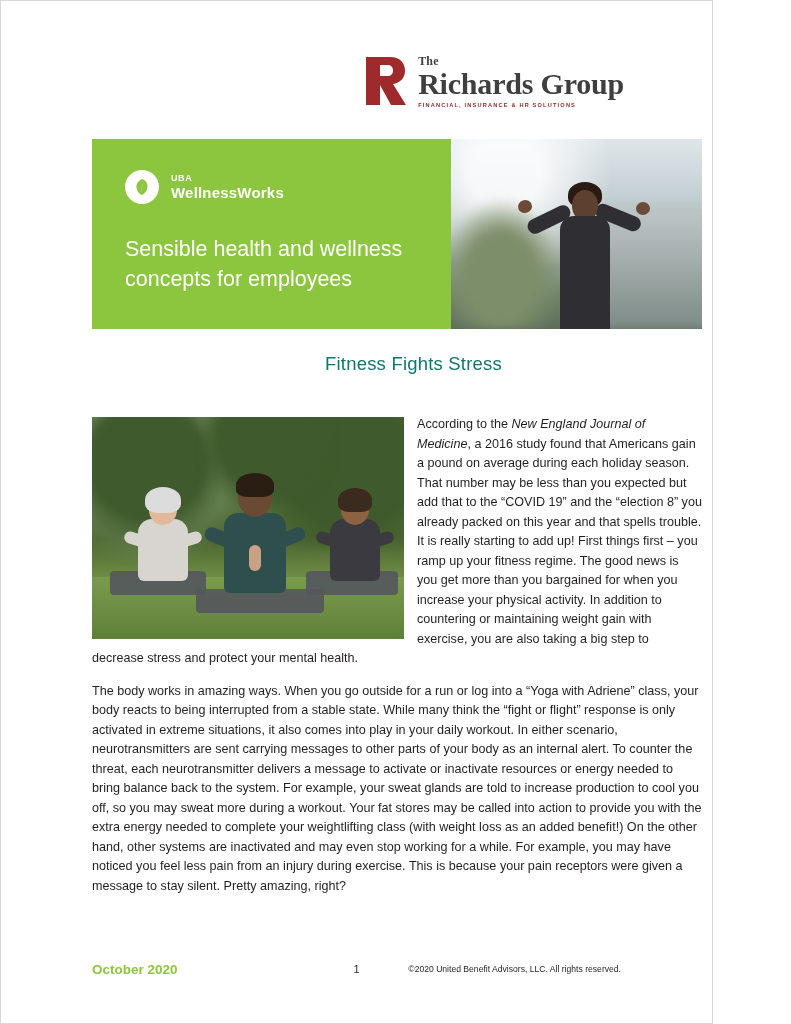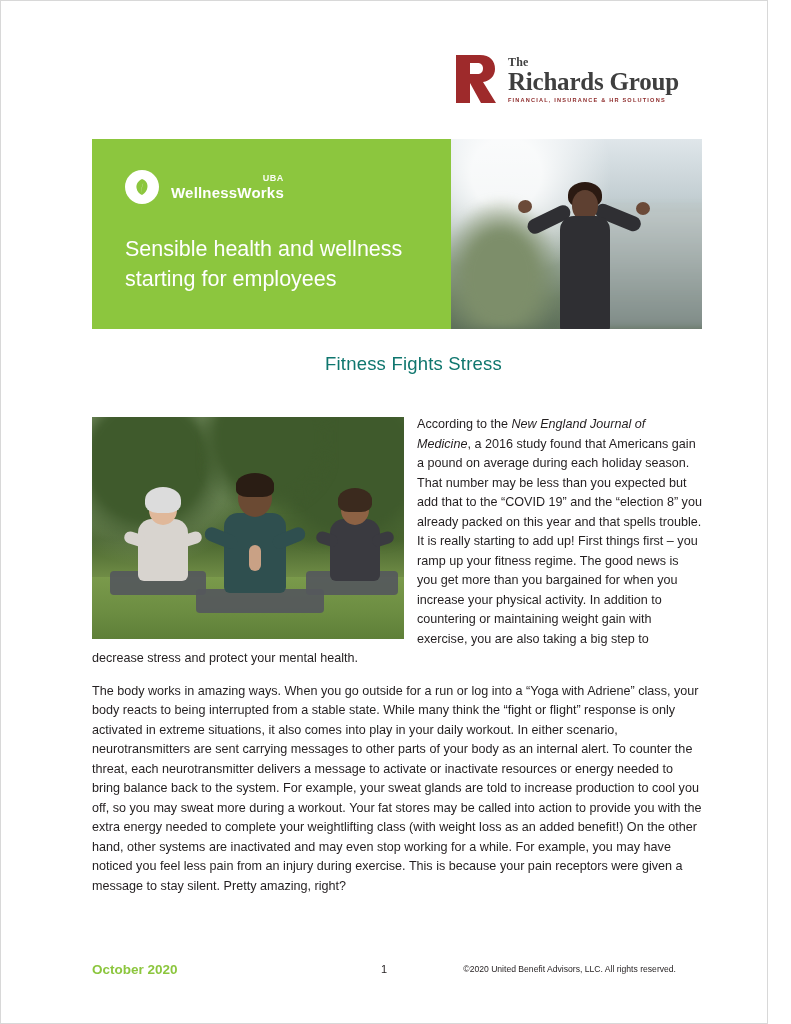--- a/index.html
+++ b/index.html
@@ -11,21 +11,21 @@
     height: 1024px;
     background: #ffffff;
     font-family: "Liberation Sans", sans-serif;
     color: #231f20;
     position: relative;
     overflow: hidden;
   }
   .page {
     position: absolute;
     top: 0; left: 0;
-    width: 768px;
+    width: 713px;
     height: 1024px;
     border: 1px solid #d8d8d8;
     box-sizing: border-box;
     background: #fff;
   }
 
   
   .logo {
     position: absolute;
     top: 52px;
@@ -47,21 +47,21 @@
   .logo-the {
     font-family: "Liberation Serif", serif;
     font-size: 12px;
     color: #3f3f3f;
     font-weight: bold;
     letter-spacing: .2px;
     margin-bottom: 1px;
   }
   .logo-name {
     font-family: "Liberation Serif", serif;
-    font-size: 25px;
+    font-size: 30px;
     font-weight: bold;
     color: #3f3f3f;
     letter-spacing: -0.2px;
     line-height: 1.05;
   }
   .logo-tag {
     font-size: 5.6px;
     letter-spacing: 1.2px;
     color: #8e2b2b;
     margin-top: 3px;
@@ -181,21 +181,20 @@
     width: 34px; height: 34px;
     border-radius: 50%;
     background: #ffffff;
     display: flex;
     align-items: center;
     justify-content: center;
   }
   .brand-words {
     color: #ffffff;
     line-height: 1.15;
-    text-align: right;
   }
   .brand-uba {
     font-size: 9px;
     letter-spacing: .6px;
     font-weight: bold;
     opacity: .95;
   }
   .brand-ww {
     font-size: 15px;
     font-weight: bold;
@@ -346,21 +345,21 @@
         <svg width="20" height="20" viewBox="0 0 20 20" xmlns="http://www.w3.org/2000/svg">
           <path d="M10 2 C6 4 4 7 4.5 11 C5 14.5 7.5 17 10 18 C9.2 13.5 9.5 8.5 11.5 5.5 C9.8 9 9.3 13.5 10 18 C13 16.5 15.5 13 15.5 9 C15.5 5.5 13 3 10 2 Z" fill="#8cc63e"></path>
         </svg>
       </div>
       <div class="brand-words">
         <div class="brand-uba">UBA</div>
         <div class="brand-ww">WellnessWorks</div>
       </div>
     </div>
 
-    <div class="banner-headline">Sensible health and wellness starting for employees</div>
+    <div class="banner-headline">Sensible health and wellness concepts for employees</div>
   </div>
 
   <div class="article-title">Fitness Fights Stress</div>
 
   <div class="body-wrap">
 
     <div class="article-photo">
       <div class="ap-bg"></div>
       <div class="ap-tree" style="left:-20px; top:-30px; width:150px; height:150px;"></div>
       <div class="ap-tree" style="right:-30px; top:-40px; width:170px; height:170px;"></div>

